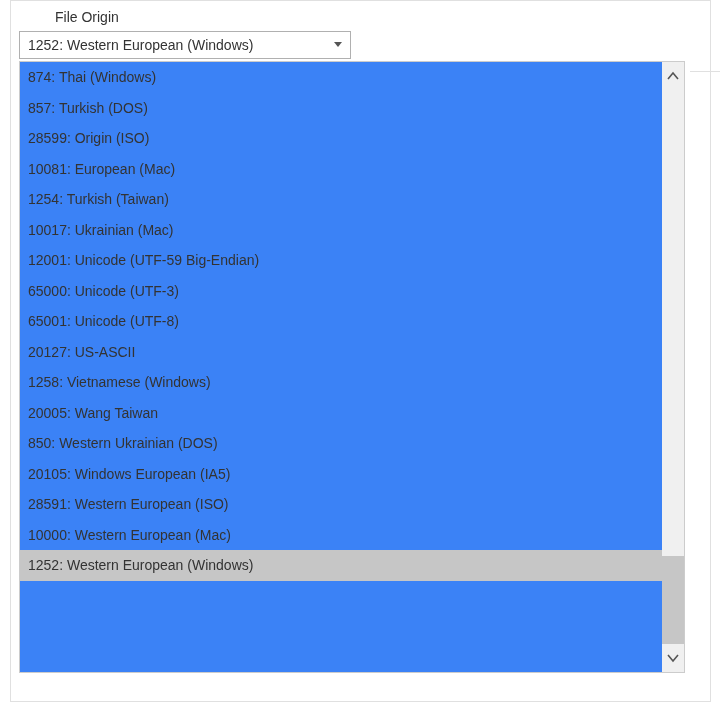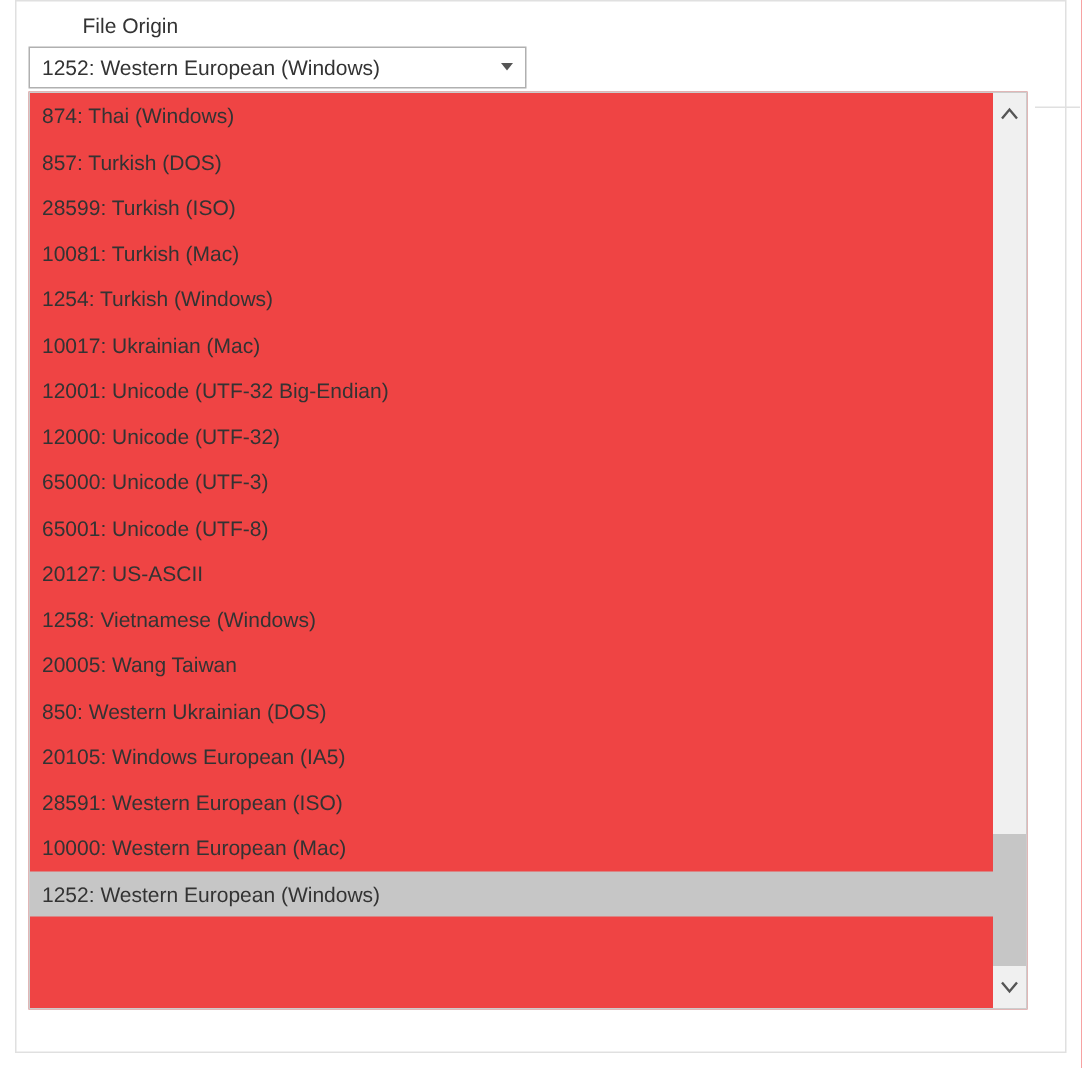--- a/index.html
+++ b/index.html
@@ -60,21 +60,21 @@
       width: 30px;
       border-top: 1px solid #e0e0e0;
     }
     .dropdown {
       position: absolute;
       left: 8px;
       top: 60px;
       width: 666px;
       height: 612px;
       border: 1px solid #cccccc;
-      background: #ef4444;
+      background: #3b82f6;
       display: flex;
       flex-direction: row;
     }
     .option-list {
       flex: 1;
       display: flex;
       flex-direction: column;
       overflow: hidden;
     }
     .option {
@@ -132,26 +132,25 @@
         </svg>
     </span>
   </div>
 
   <div class="hr-right"></div>
 
   <div class="dropdown">
     <div class="option-list" id="option-list">
         <div class="option">874: Thai (Windows)</div>
         <div class="option">857: Turkish (DOS)</div>
-        <div class="option">28599: Turkish (ISO)</div>
-        <div class="option">10081: Turkish (Mac)</div>
-        <div class="option">1254: Turkish (Windows)</div>
+        <div class="option">28599: Origin (ISO)</div>
+        <div class="option">10081: European (Mac)</div>
+        <div class="option">1254: Turkish (Taiwan)</div>
         <div class="option">10017: Ukrainian (Mac)</div>
-        <div class="option">12001: Unicode (UTF-32 Big-Endian)</div>
-        <div class="option">12000: Unicode (UTF-32)</div>
+        <div class="option">12001: Unicode (UTF-59 Big-Endian)</div>
         <div class="option">65000: Unicode (UTF-3)</div>
         <div class="option">65001: Unicode (UTF-8)</div>
         <div class="option">20127: US-ASCII</div>
         <div class="option">1258: Vietnamese (Windows)</div>
         <div class="option">20005: Wang Taiwan</div>
         <div class="option">850: Western Ukrainian (DOS)</div>
         <div class="option">20105: Windows European (IA5)</div>
         <div class="option">28591: Western European (ISO)</div>
         <div class="option">10000: Western European (Mac)</div>
         <div class="option selected">1252: Western European (Windows)</div>

